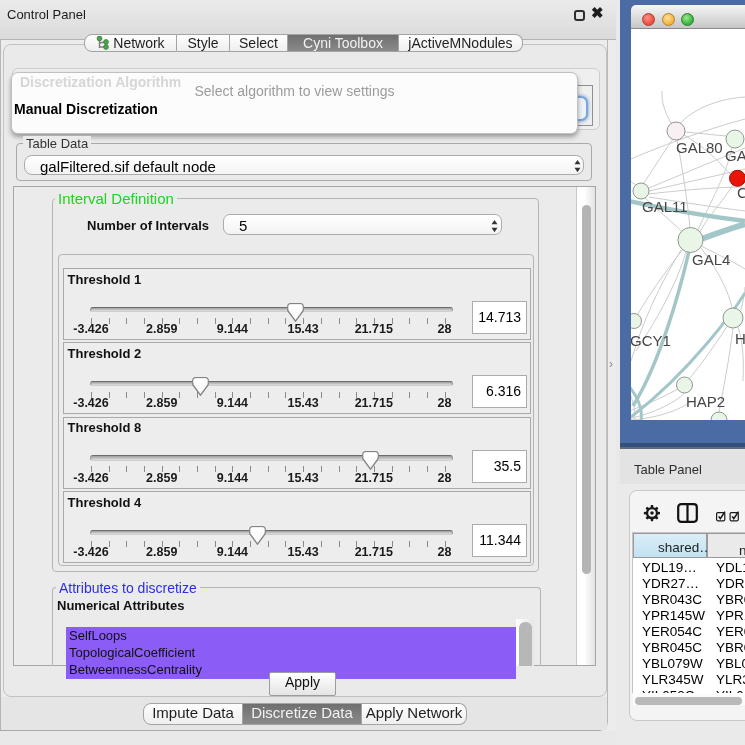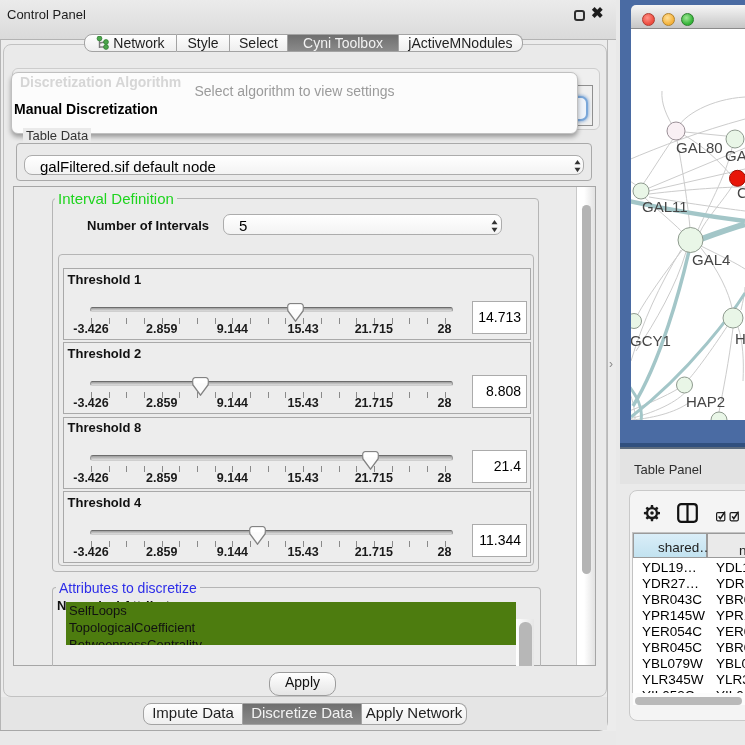--- a/index.html
+++ b/index.html
@@ -50,21 +50,21 @@
   border:1px solid #c0c0c0; border-radius:7px; box-shadow:0 3px 5px rgba(0,0,0,0.35); }
 #popup-ghost { left:20px; top:74px; font-size:14px; font-weight:bold; color:#d6d6d6; }
 #popup-sel { left:11px; top:83px; width:567px; text-align:center; font-size:14px; color:#9b9b9b; }
 #popup-r2 { left:14px; top:101px; font-size:14px; font-weight:bold; color:#000; }
 #popup-r3 { left:14px; top:116.5px; font-size:14px; color:#111; }
 
 
 .group { border:1px solid #a9a9a9; border-radius:4px; }
 .gtitle { position:absolute; padding:0 3px; background:#eaeaea; white-space:nowrap; }
 #g-tabledata { left:16px; top:143px; width:576px; height:38px; }
-#g-tabledata-t { left:23px; top:128px; font-size:13px; color:#333; }
+#g-tabledata-t { left:23px; top:136px; font-size:13px; color:#333; }
 .combo { position:absolute; background:linear-gradient(#ffffff,#f3f3f3);
   border:1px solid #acacac; border-radius:5px; font-size:15px; color:#000; }
 .combo .ct { position:absolute; left:15px; top:2px; }
 .stepper { position:absolute; width:7px; }
 #combo-table { left:24px; top:155px; width:560px; height:20px; border-radius:8px; }
 #combo-n { left:223px; top:214px; width:279px; height:21px; border-radius:7px; }
 
 
 #scrollpane { left:13px; top:186px; width:583px; height:480px;
   border:1px solid #a6a6a6; background:#ebebeb; overflow:hidden; }
@@ -85,36 +85,36 @@
   line-height:31px; padding-right:5px; }
 .tick { position:absolute; top:48.5px; width:1px; height:6px; background:#8a8a8a; }
 .tlab { position:absolute; top:53px; width:50px; text-align:center;
   font-size:12.5px; font-weight:bold; color:#1a1a1a; }
 .thumb { position:absolute; top:33.5px; }
 
 
 #g-attr { left:52px; top:587px; width:489px; height:79px; border-color:#b5b5b5; border-bottom:none; border-radius:4px 4px 0 0; }
 #g-attr-t { left:56px; top:580px; font-size:14px; color:#2d2de8; background:#ebebeb; }
 #lbl-numattr { left:57px; top:598px; font-size:13px; font-weight:bold; color:#111; }
-#attrlist { left:66px; top:602px; width:450px; height:43px; background:#4d7c0f;
+#attrlist { left:66px; top:627px; width:450px; height:52px; background:#8b5cf6;
   font-size:13px; color:#111; overflow:hidden; }
 #attrlist div { padding-left:3px; height:17px; line-height:17px; }
 #attrsb { left:516px; top:619px; width:18px; height:47px; overflow:hidden;
   background:linear-gradient(to right,#ffffff,#e6e6e6); }
 #attrsb .th { position:absolute; left:3px; top:3px; width:13px; height:60px;
   background:#b7b7b7; border-radius:6px; }
 
 
 #vsb { left:576px; top:187px; width:19px; height:478px;
   background:linear-gradient(to right,#ffffff 40%,#e2e2e2); border-left:1px solid #c9c9c9; }
 #vsb .th { position:absolute; left:5px; top:18px; width:9px; height:369px;
   background:#b4b4b4; border-radius:4.5px; }
 
 #applybtn { left:269px; top:672px; width:67px; height:24px;
-  background:linear-gradient(#ffffff,#e5e5e5); border:1px solid #9c9c9c; border-radius:10px;
+  background:linear-gradient(#ffffff,#e5e5e5); border:1px solid #9c9c9c; border-radius:2px;
   font-size:14px; color:#111; text-align:center; line-height:18px; }
 #botstrip { left:1px; top:697px; width:606px; height:33px; background:#e5e5e5; }
 
 
 #blueframe { left:620px; top:0; width:125px; height:447px; background:#4a6ba3; }
 #blueframe .dk { position:absolute; left:0; top:443px; width:125px; height:4px; background:#31507e; }
 #ntitle { left:631px; top:5px; width:114px; height:24px;
   background:linear-gradient(#f6f6f6,#c6c6c6); border-bottom:1px solid #8b8b8b;
   border-top-left-radius:5px; }
 .light { position:absolute; top:7.5px; width:13px; height:13px; border-radius:50%; }
@@ -261,21 +261,21 @@
         <div class="tlab" style="left:2.0px;">-3.426</div>
         <div class="tlab" style="left:72.7px;">2.859</div>
         <div class="tlab" style="left:143.4px;">9.144</div>
         <div class="tlab" style="left:214.1px;">15.43</div>
         <div class="tlab" style="left:284.8px;">21.715</div>
         <div class="tlab" style="left:355.5px;">28</div>
         <svg class="thumb" style="left:128.1px;" width="17" height="19" viewBox="0 0 17 19">
           <path d="M3.2 0.7 h10.6 a2.4 2.4 0 0 1 2.4 2.4 v4.6 L8.5 18.2 L0.8 7.7 v-4.6 a2.4 2.4 0 0 1 2.4 -2.4 z" fill="#fbfbfb" stroke="#838383" stroke-width="1.3"></path>
           <path d="M3.4 1.6 h10.2 a1.8 1.8 0 0 1 1.8 1.8 v2.8 h-13.8 v-2.8 a1.8 1.8 0 0 1 1.8 -1.8 z" fill="#ffffff"></path>
         </svg>
-        <div class="vbox">8.808</div>
+        <div class="vbox">6.316</div>
       </div>
       <div class="tbox abs" style="top:416.6px;">
         <div class="tt">Threshold 8</div>
         <div class="track"></div>
         <div class="tick" style="left:27.0px;"></div>
         <div class="tick" style="left:44.7px;"></div>
         <div class="tick" style="left:62.4px;"></div>
         <div class="tick" style="left:80.0px;"></div>
         <div class="tick" style="left:97.7px;"></div>
         <div class="tick" style="left:115.4px;"></div>
@@ -297,21 +297,21 @@
         <div class="tlab" style="left:2.0px;">-3.426</div>
         <div class="tlab" style="left:72.7px;">2.859</div>
         <div class="tlab" style="left:143.4px;">9.144</div>
         <div class="tlab" style="left:214.1px;">15.43</div>
         <div class="tlab" style="left:284.8px;">21.715</div>
         <div class="tlab" style="left:355.5px;">28</div>
         <svg class="thumb" style="left:297.8px;" width="17" height="19" viewBox="0 0 17 19">
           <path d="M3.2 0.7 h10.6 a2.4 2.4 0 0 1 2.4 2.4 v4.6 L8.5 18.2 L0.8 7.7 v-4.6 a2.4 2.4 0 0 1 2.4 -2.4 z" fill="#fbfbfb" stroke="#838383" stroke-width="1.3"></path>
           <path d="M3.4 1.6 h10.2 a1.8 1.8 0 0 1 1.8 1.8 v2.8 h-13.8 v-2.8 a1.8 1.8 0 0 1 1.8 -1.8 z" fill="#ffffff"></path>
         </svg>
-        <div class="vbox">21.4</div>
+        <div class="vbox">35.5</div>
       </div>
       <div class="tbox abs" style="top:491px;">
         <div class="tt">Threshold 4</div>
         <div class="track"></div>
         <div class="tick" style="left:27.0px;"></div>
         <div class="tick" style="left:44.7px;"></div>
         <div class="tick" style="left:62.4px;"></div>
         <div class="tick" style="left:80.0px;"></div>
         <div class="tick" style="left:97.7px;"></div>
         <div class="tick" style="left:115.4px;"></div>

